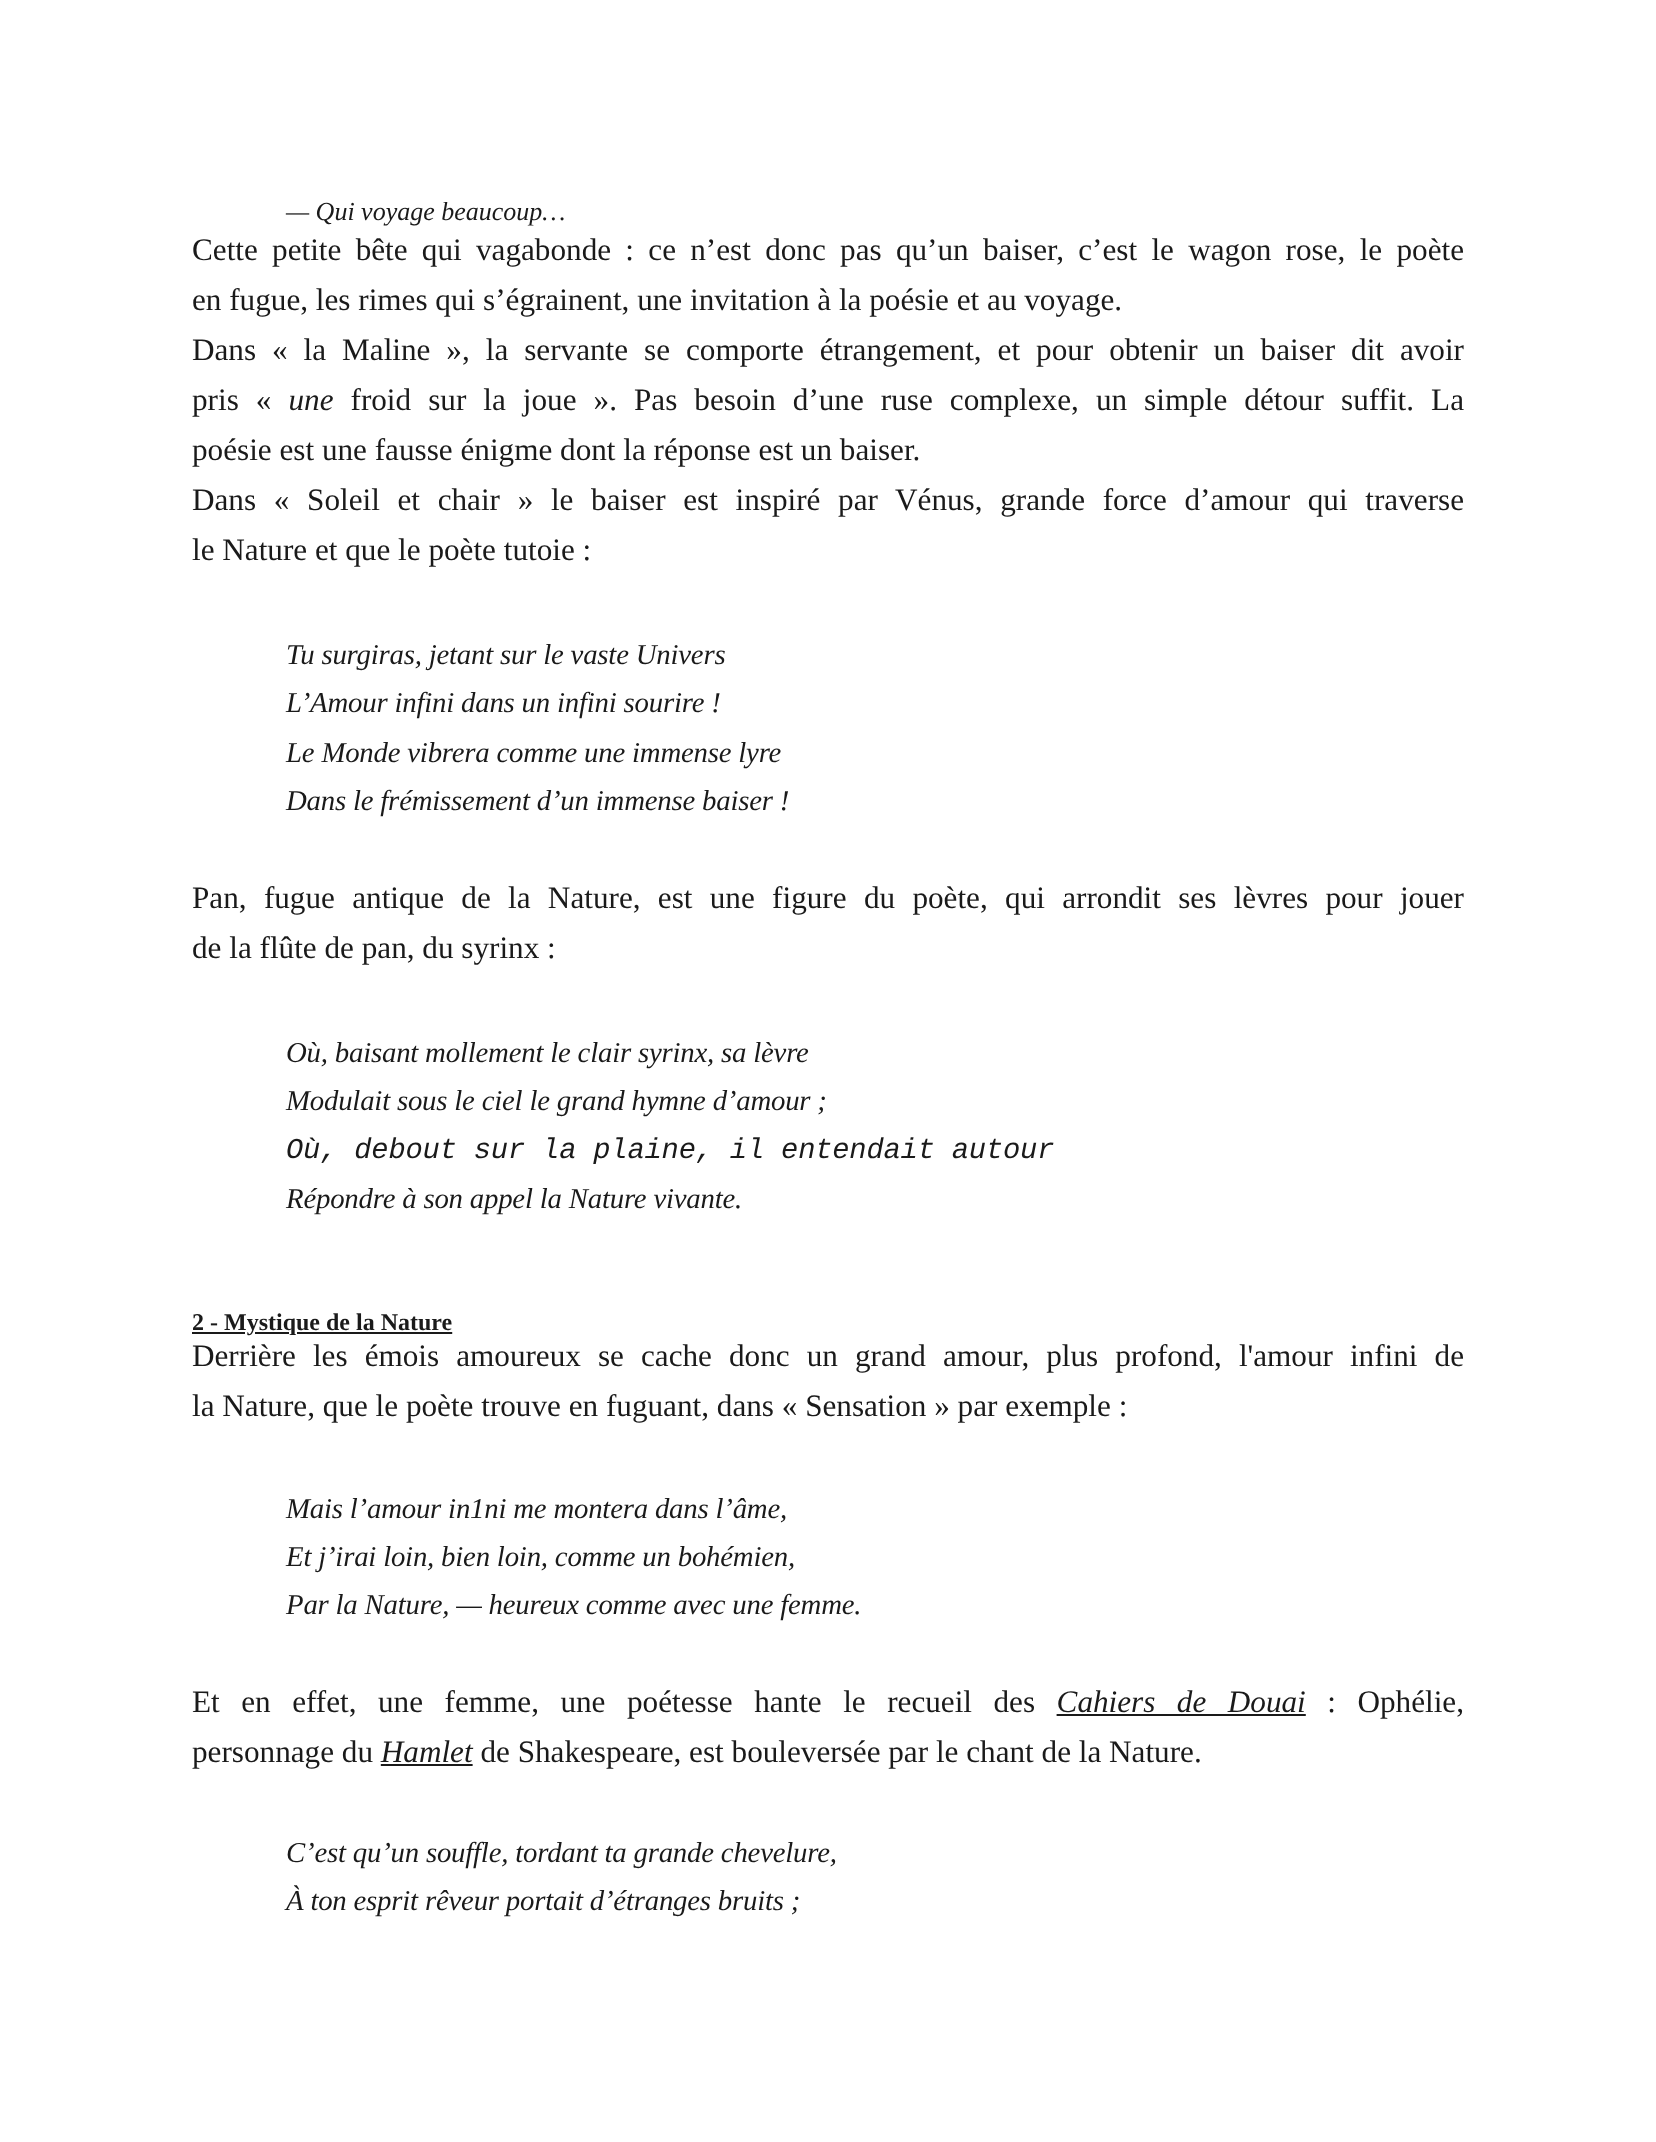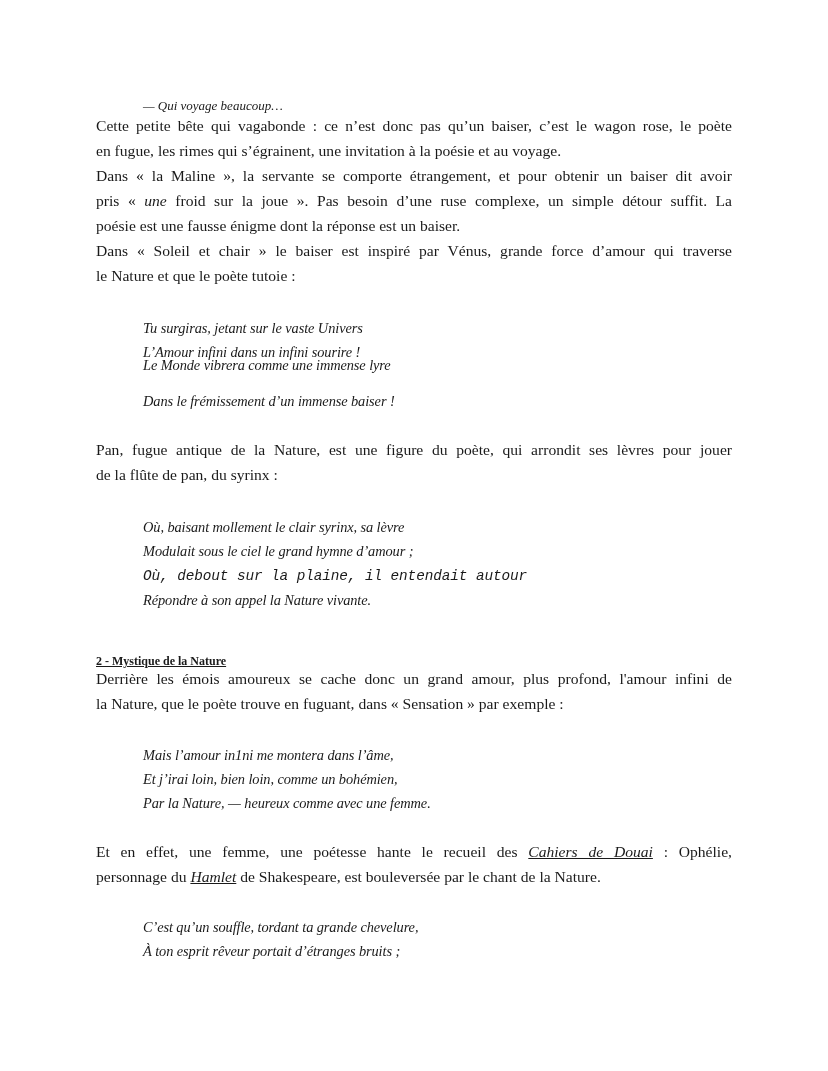--- a/index.html
+++ b/index.html
@@ -27,21 +27,21 @@
 
   <div class="line prose justify" style="top:166px;">Dans « la Maline », la servante se comporte étrangement, et pour obtenir un baiser dit avoir</div>
   <div class="line prose justify" style="top:191px;"><span>pris « </span><span class="ital">une</span><span> froid sur la joue ». Pas besoin d’une ruse complexe, un simple détour suffit. La</span></div>
   <div class="line prose" style="top:216px;">poésie est une fausse énigme dont la réponse est un baiser.</div>
 
   <div class="line prose justify" style="top:241px;">Dans « Soleil et chair » le baiser est inspiré par Vénus, grande force d’amour qui traverse</div>
   <div class="line prose" style="top:266px;">le Nature et que le poète tutoie :</div>
 
   <div class="line verse" style="top:318px;">Tu surgiras, jetant sur le vaste Univers</div>
   <div class="line verse" style="top:342px;">L’Amour infini dans un infini sourire !</div>
-  <div class="line verse" style="top:355px;">Le Monde vibrera comme une immense lyre</div>
+  <div class="line verse" style="top:367px;">Le Monde vibrera comme une immense lyre</div>
   <div class="line verse" style="top:391px;">Dans le frémissement d’un immense baiser !</div>
 
   <div class="line prose justify" style="top:440px;">Pan, fugue antique de la Nature, est une figure du poète, qui arrondit ses lèvres pour jouer</div>
   <div class="line prose" style="top:465px;">de la flûte de pan, du syrinx :</div>
 
   <div class="line verse" style="top:517px;">Où, baisant mollement le clair syrinx, sa lèvre</div>
   <div class="line verse" style="top:541px;">Modulait sous le ciel le grand hymne d’amour ;</div>
   <div class="line verse" style="top:566px;font-family:Liberation Mono, monospace;">Où, debout sur la plaine, il entendait autour</div>
   <div class="line verse" style="top:590px;">Répondre à son appel la Nature vivante.</div>
 

